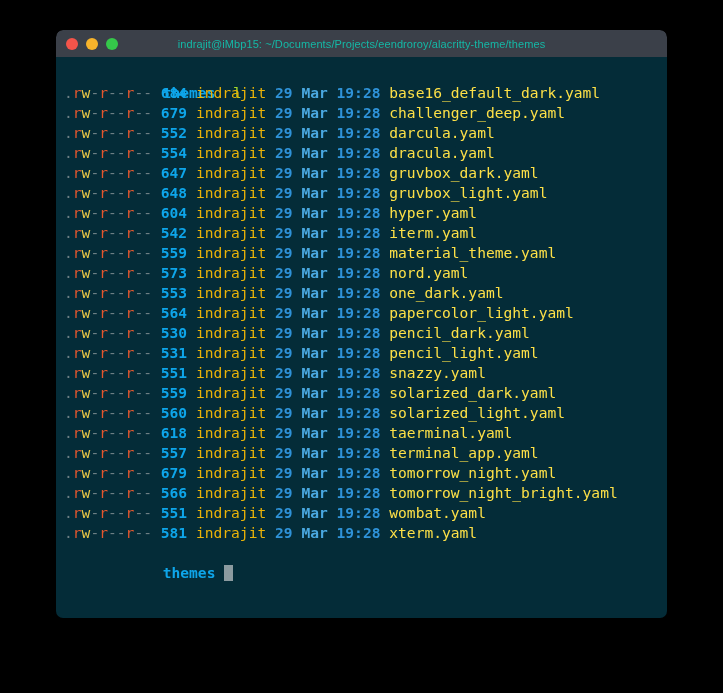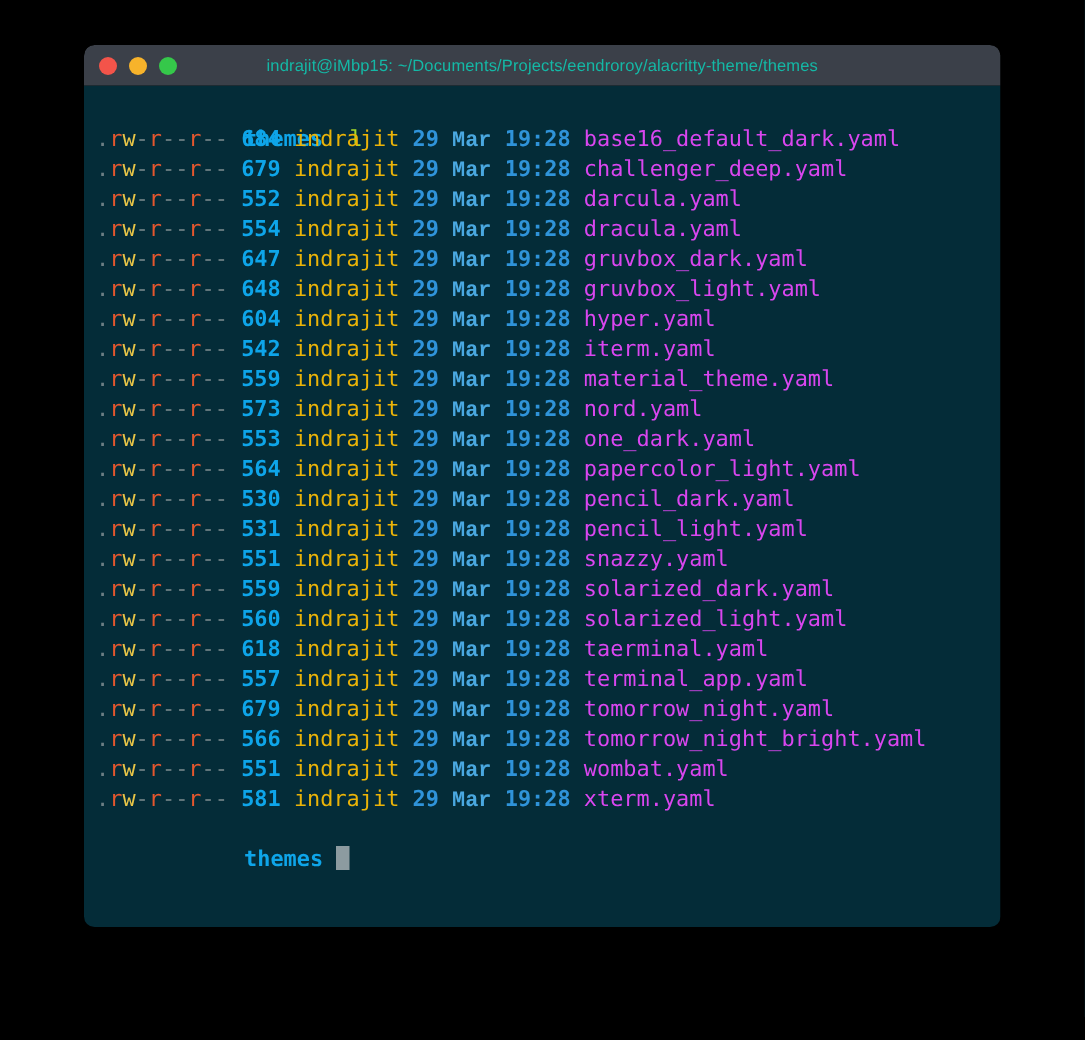--- a/index.html
+++ b/index.html
@@ -86,23 +86,23 @@
   .cmd         { color: #a5d82a; }
 
   
   .perm-dot { color: #6d7f84; }
   .perm-r   { color: #e4572e; }
   .perm-w   { color: #e8c547; }
   .perm-d   { color: #6d7f84; }
   .size     { color: #0ea5e9; font-weight: bold; }
   .user     { color: #eab308; }
   .date-d   { color: #2f93d9; font-weight: bold; margin-top: 16px; }
-  .date-m   { color: #4aa8e0; font-weight: bold; font-family: Liberation Mono, monospace; }
+  .date-m   { color: #4aa8e0; font-weight: bold; }
   .date-t   { color: #2f93d9; font-weight: bold; margin-top: 24px; }
-  .fname    { color: #d946ef; }
+  .fname    { color: #fde047; }
 
   .sp { color: transparent; }
 
   .cursor {
     display: inline-block;
     width: 9px;
     height: 16px;
     background: #8c9ba0;
     vertical-align: -3px;
   }

